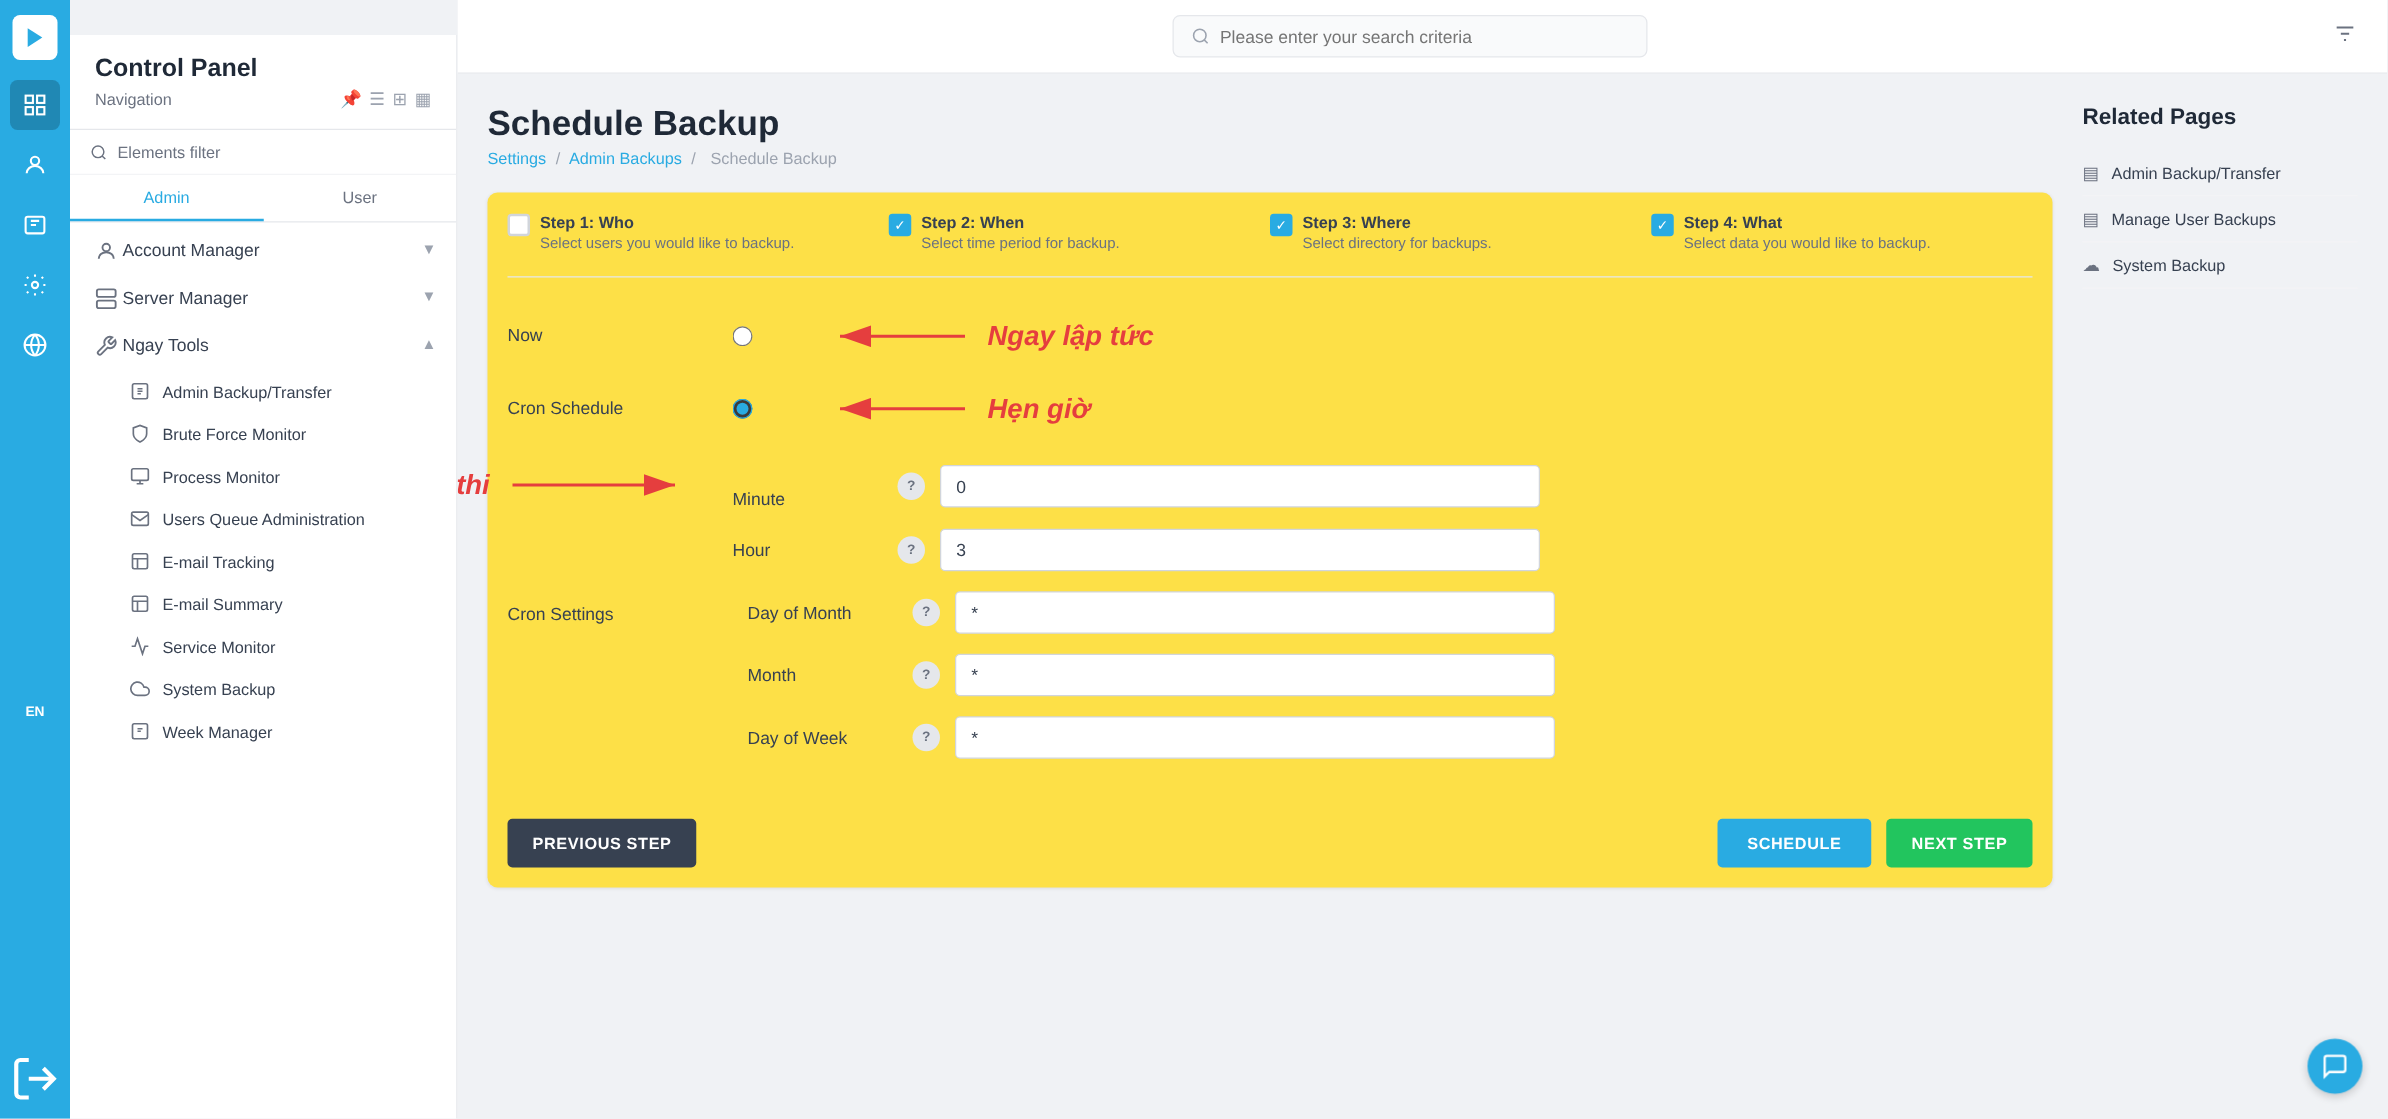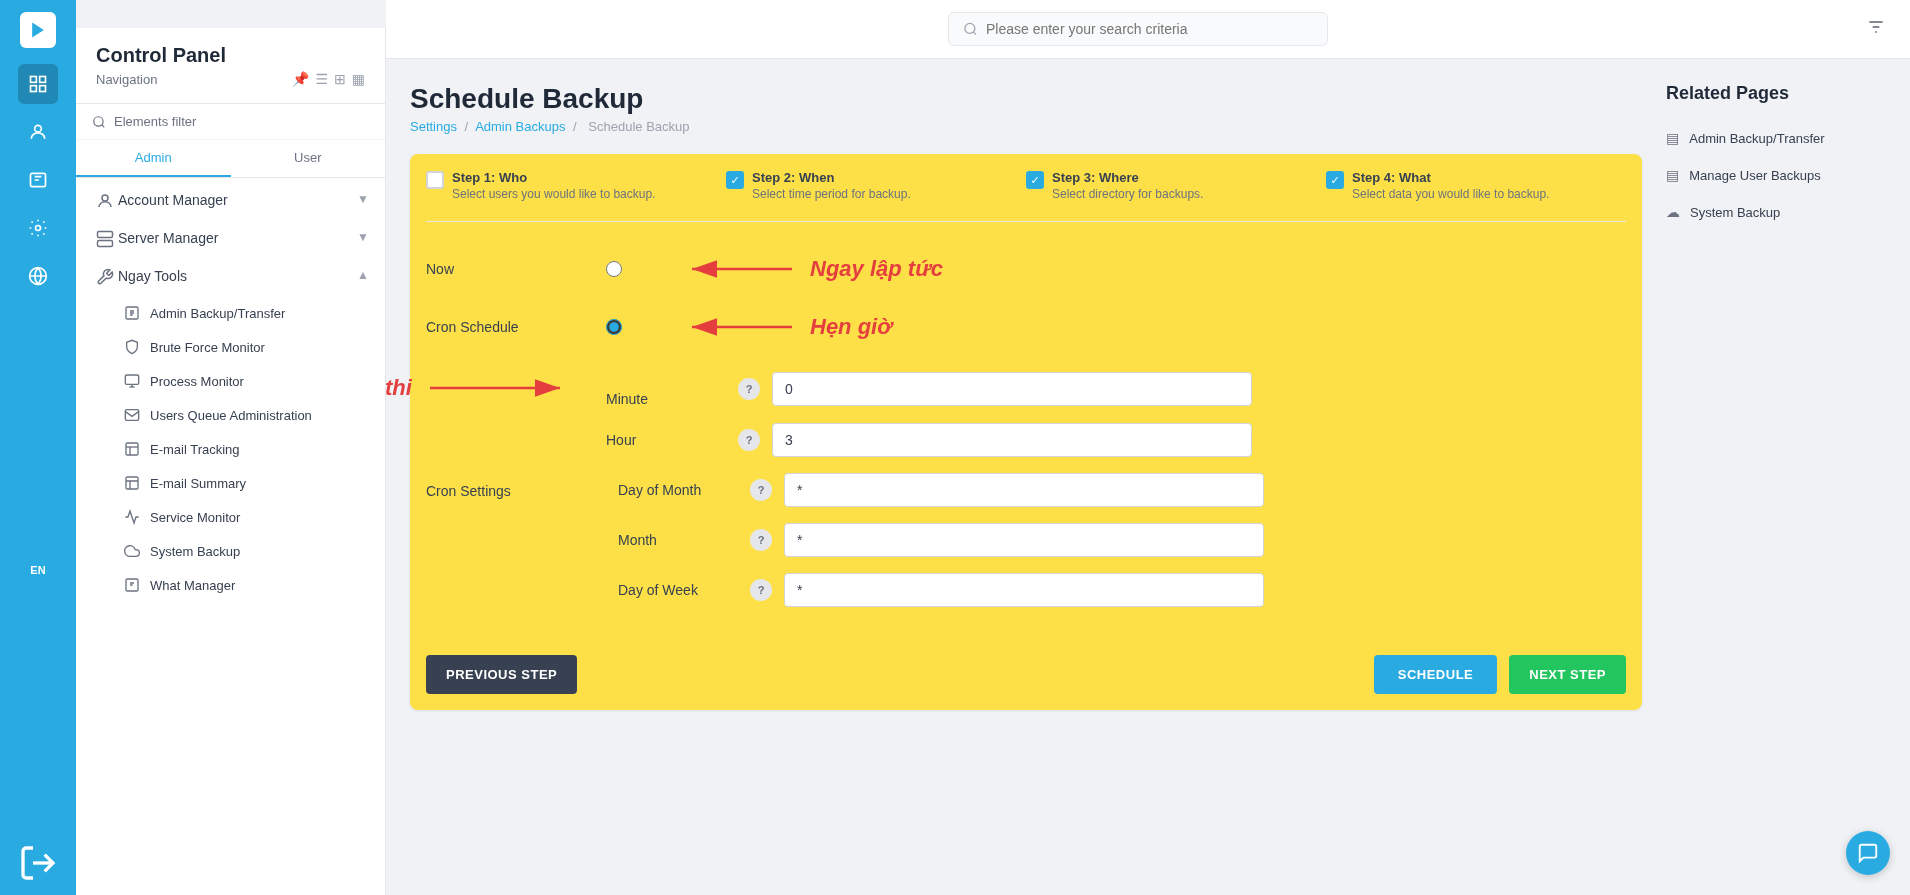--- a/index.html
+++ b/index.html
@@ -1,20 +1,20 @@
 <!DOCTYPE html>
 <html><head>
   <meta charset="utf-8">
   <style>
     * { box-sizing: border-box; margin: 0; padding: 0; }
     body { font-family: -apple-system, BlinkMacSystemFont, 'Segoe UI', sans-serif; background: #f0f2f5; display: flex; height: 895px; overflow: hidden; }
 
     
     .icon-bar {
-      width: 76px; background: #29abe2; display: flex; flex-direction: column; align-items: center; padding: 12px 12px; gap: 8px; flex-shrink: 0;
+      width: 56px; background: #29abe2; display: flex; flex-direction: column; align-items: center; padding: 12px 12px; gap: 8px; flex-shrink: 0;
     }
     .icon-bar .logo-btn {
       width: 36px; height: 36px; background: white; border-radius: 6px; display: flex; align-items: center; justify-content: center; margin-bottom: 8px; cursor: pointer;
     }
     .icon-bar .logo-btn svg { width: 20px; height: 20px; }
     .icon-bar .nav-icon {
       width: 40px; height: 40px; border-radius: 6px; display: flex; align-items: center; justify-content: center; cursor: pointer; color: white;
     }
     .icon-bar .nav-icon.active { background: rgba(0,0,0,0.2); }
     .icon-bar .nav-icon svg { width: 20px; height: 20px; }
@@ -266,21 +266,21 @@
       <svg class="sub-icon" viewBox="0 0 24 24" fill="none" stroke="currentColor" stroke-width="2">
           <path d="M18 10h-1.26A8 8 0 109 20h9a5 5 0 000-10z"></path>
         </svg>
       <span>System Backup</span>
     </div>
     <div class="sub-menu-item">
       <svg class="sub-icon" viewBox="0 0 24 24" fill="none" stroke="currentColor" stroke-width="2">
           <rect x="3" y="3" width="18" height="18" rx="2"></rect>
           <path d="M9 9h6M9 12h4"></path>
         </svg>
-      <span>What Manager</span>
+      <span>Week Manager</span>
     </div>
   </div>
 </div>
 
 <div class="main">
 
   <div class="topbar">
     <div></div>
     <div class="search-box">
       <svg viewBox="0 0 24 24" fill="none" stroke="#9ca3af" stroke-width="2">

